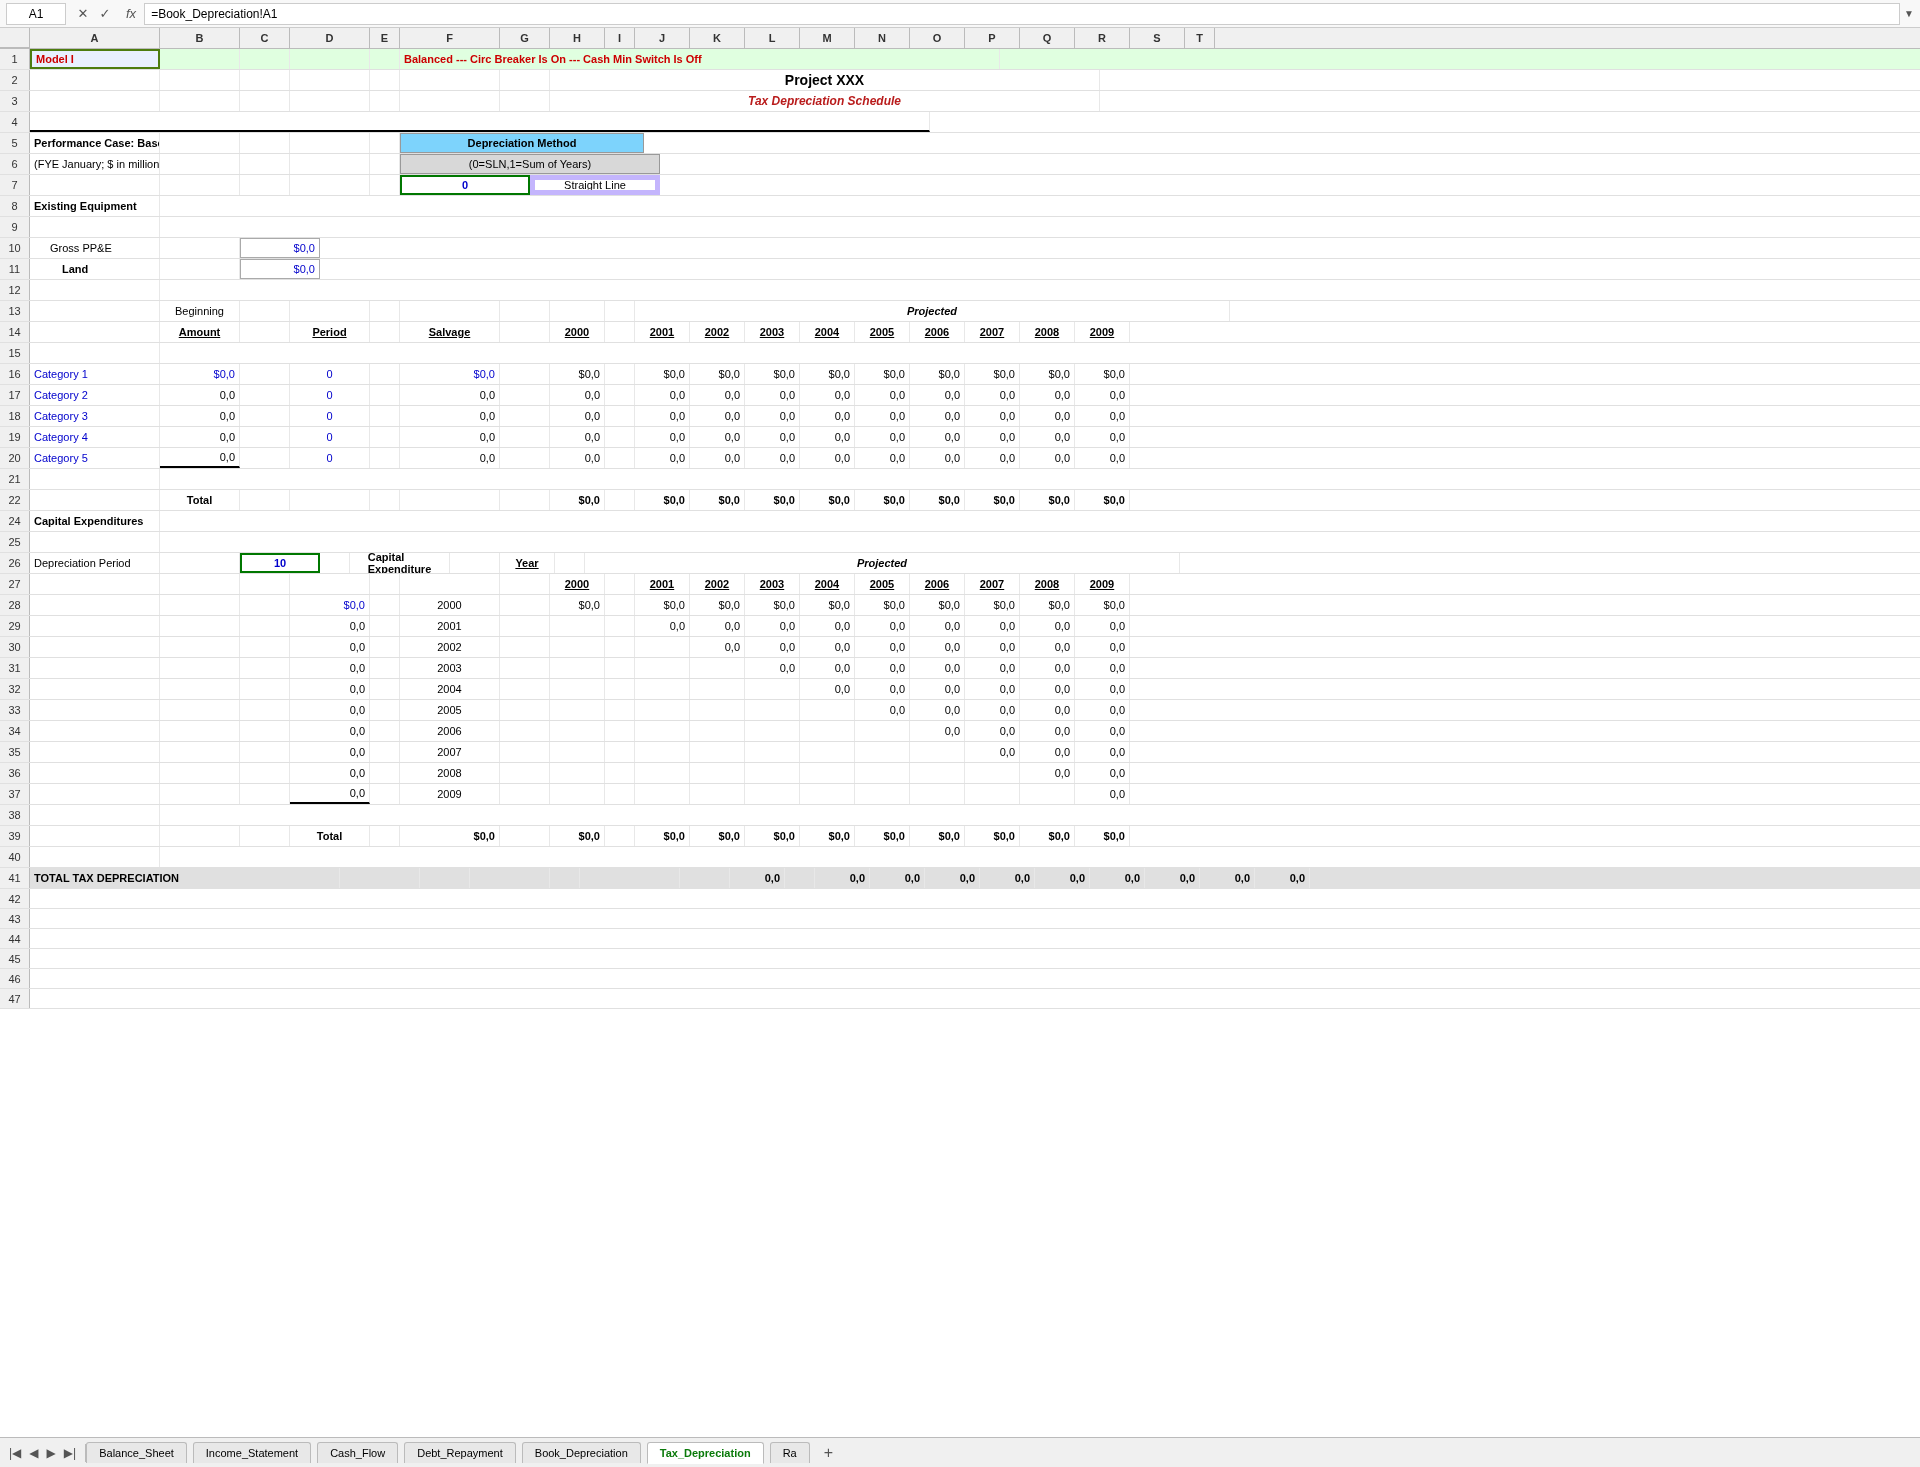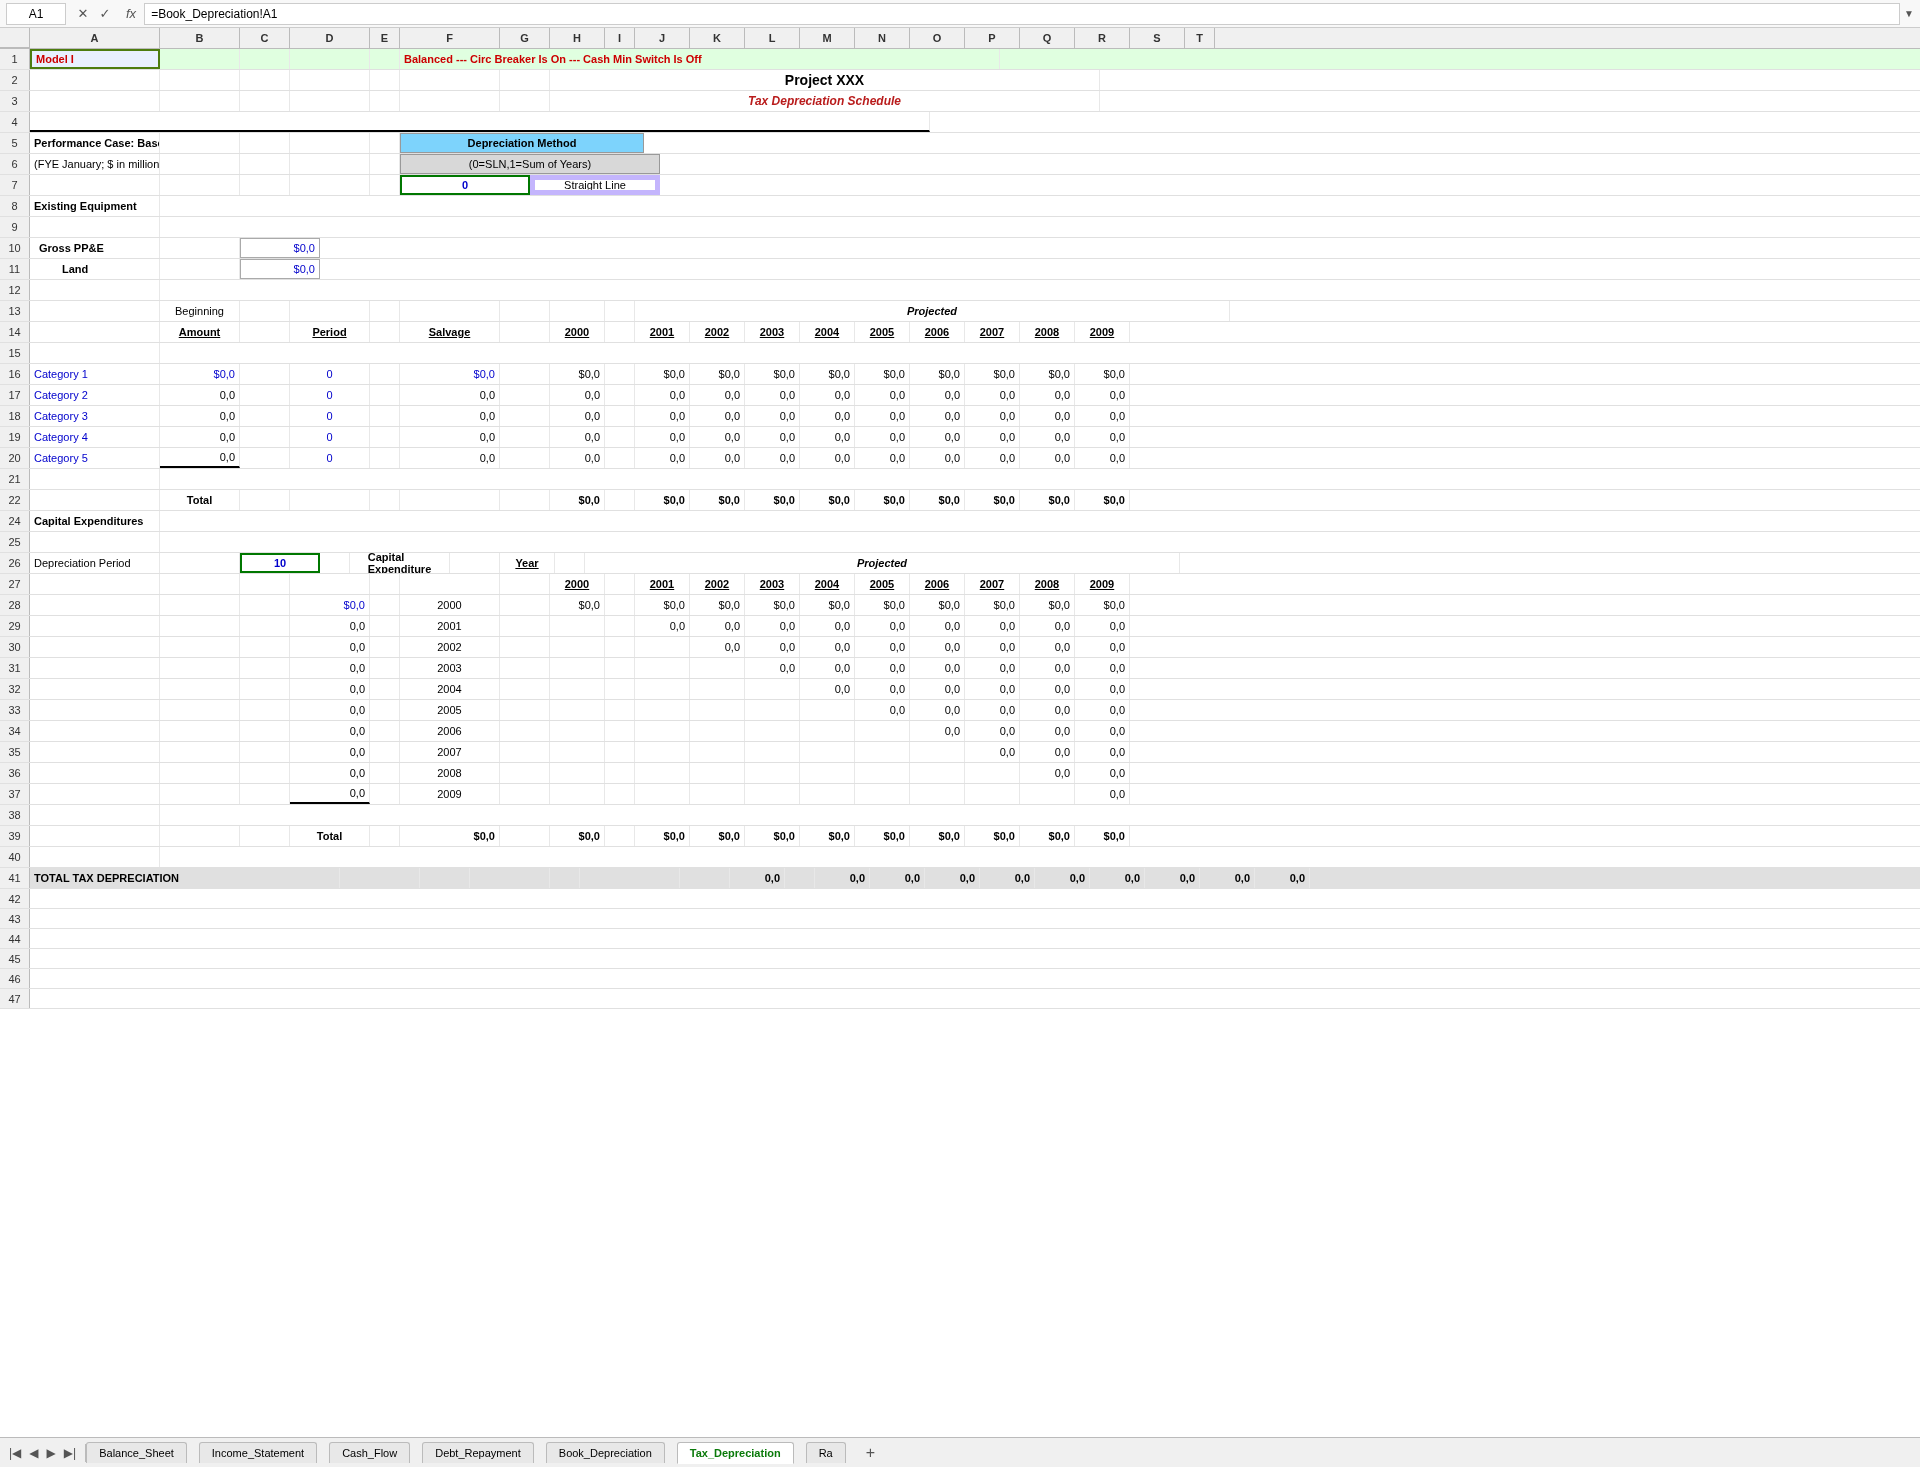--- a/index.html
+++ b/index.html
@@ -156,21 +156,21 @@
       color: #555;
       padding: 2px 3px;
     }
     .sheet-tab {
       border: 1px solid #bbb;
       border-bottom: none;
       padding: 4px 12px;
       font-size: 11px;
       cursor: pointer;
       background: #e8e8e8;
-      margin-right: 12px;
+      margin-right: 6px;
       border-radius: 3px 3px 0 0;
     }
     .sheet-tab.active {
       background: #fff;
       color: #0a7a0a;
       font-weight: bold;
       border-bottom: 1px solid #fff;
     }
     .tab-add {
       font-size: 16px;
@@ -317,21 +317,21 @@
     <div class="cell cell-a bold">Existing Equipment</div>
   </div>
 
   <div class="sheet-row">
     <div class="row-num">9</div>
     <div class="cell cell-a"></div>
   </div>
 
   <div class="sheet-row">
     <div class="row-num">10</div>
-    <div class="cell cell-a" style="padding-left:9px; font-weight:bold;">Gross PP&amp;E</div>
+    <div class="cell cell-a" style="padding-left:20px; font-weight:normal;">Gross PP&amp;E</div>
     <div class="cell cell-b"></div>
     <div class="cell" style="width:80px; border:1px solid #aaa; justify-content:flex-end; color:#0000cc;">$0,0</div>
   </div>
 
   <div class="sheet-row">
     <div class="row-num">11</div>
     <div class="cell cell-a" style="padding-left:32px; font-weight:bold;">Land</div>
     <div class="cell cell-b"></div>
     <div class="cell" style="width:80px; border:1px solid #aaa; justify-content:flex-end; color:#0000cc;">$0,0</div>
   </div>

